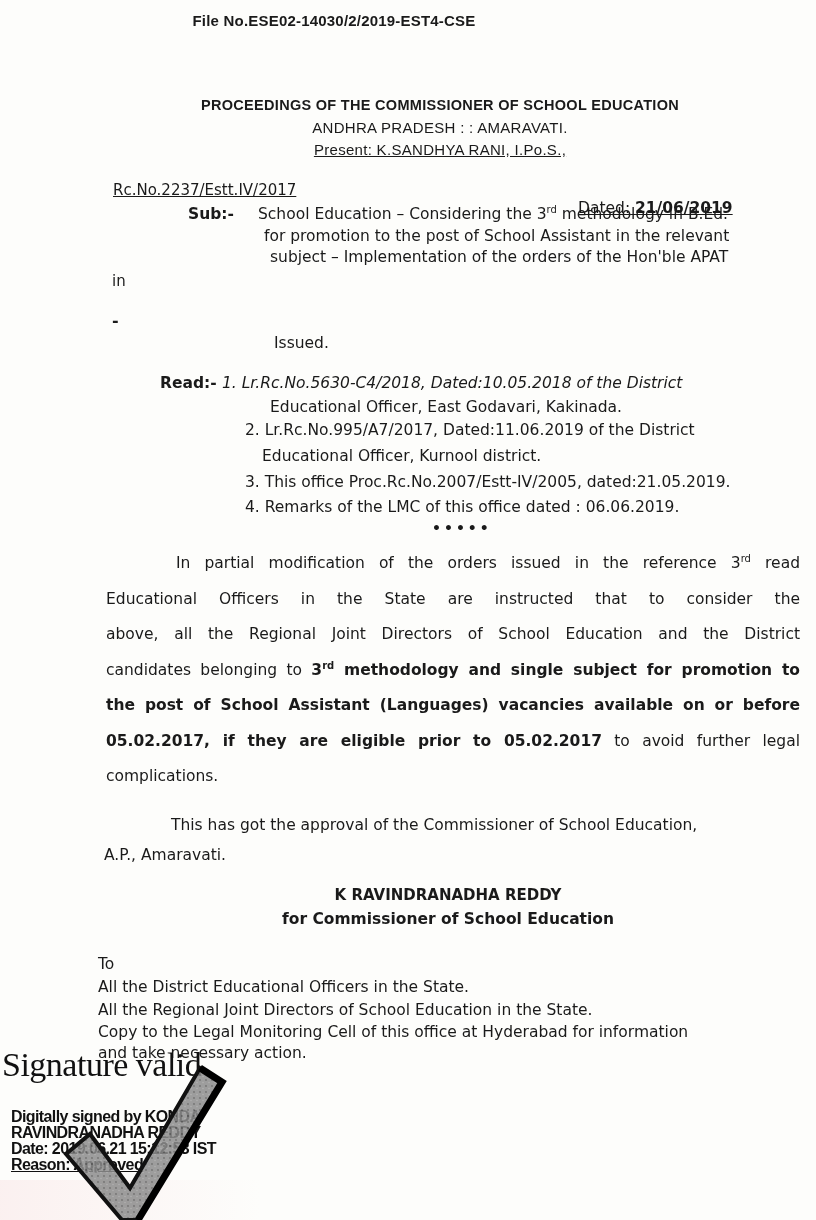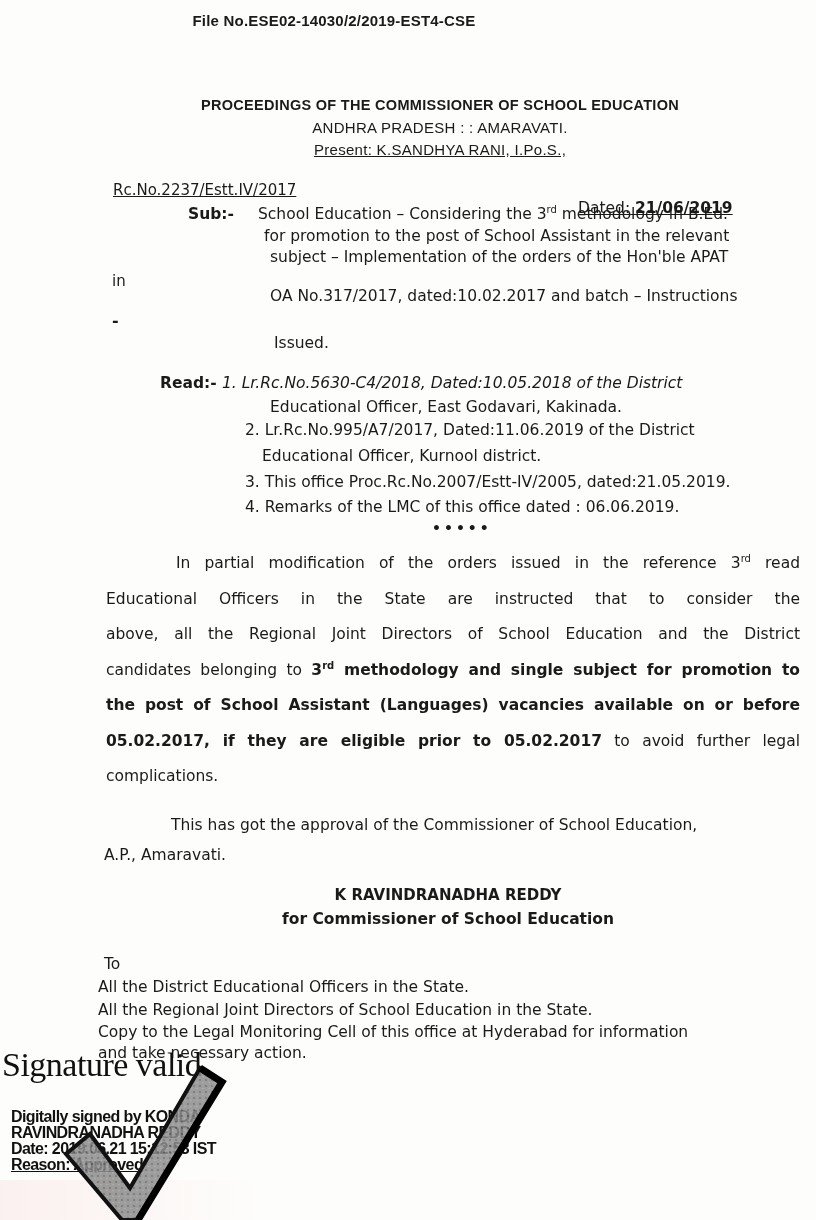--- a/index.html
+++ b/index.html
@@ -50,21 +50,21 @@
       text-align-last: justify;
     }
     .para-line { display: block; height: 35.5px; }
     .p1 { top: 546px; }
     .last-left { text-align-last: left; }
     sup { font-size: 10px; vertical-align: super; line-height: 0; }
     .approval1 { top: 816px; left: 171px; }
     .approval2 { top: 846px; left: 104px; }
     .sig-name { top: 886px; left: 0; width: 896px; text-align: center; font-weight: bold; font-size: 15px; }
     .sig-desig { top: 910px; left: 0; width: 896px; text-align: center; font-weight: bold; font-size: 15.5px; }
-    .to-lbl { top: 955px; left: 104px; text-align: right; }
+    .to-lbl { top: 955px; left: 98px; text-align: right; }
     .to1 { top: 978px; left: 98px; }
     .to2 { top: 1001px; left: 98px; }
     .to3 { top: 1023px; left: 98px; }
     .to4 { top: 1044px; left: 98px; }
     .sig-valid {
       top: 1046px; left: 2px;
       font-family: Liberation Serif, serif; font-size: 34px; color: #111;
       letter-spacing: -0.5px;
     }
     .sig-meta {
@@ -94,21 +94,20 @@
   <div class="abs dated">
     <span>Dated:</span>
     <b>21/06/2019</b>
   </div>
 
   <div class="abs body-txt sub-lbl">Sub:-</div>
   <div class="abs body-txt sub-l1">School Education – Considering the 3<sup>rd</sup> methodology in B.Ed.</div>
   <div class="abs body-txt sub-l2">for promotion to the post of School Assistant in the relevant</div>
   <div class="abs body-txt sub-l3">subject – Implementation of the orders of the Hon'ble APAT</div>
   <div class="abs in-mark">in</div>
-  <div class="abs body-txt sub-l4">OA No.317/2017, dated:10.02.2017 and batch – Instructions</div>
   <div class="abs dash-mark">-</div>
   <div class="abs body-txt sub-l5">Issued.</div>
 
   <div class="abs body-txt read-lbl">Read:-</div>
   <div class="abs body-txt r1a">1. Lr.Rc.No.5630-C4/2018, Dated:10.05.2018 of the District</div>
   <div class="abs body-txt r1b">Educational Officer, East Godavari, Kakinada.</div>
   <div class="abs body-txt r2a">2. Lr.Rc.No.995/A7/2017, Dated:11.06.2019 of the District</div>
   <div class="abs body-txt r2b">Educational Officer, Kurnool district.</div>
   <div class="abs body-txt r3">3. This office Proc.Rc.No.2007/Estt-IV/2005, dated:21.05.2019.</div>
   <div class="abs body-txt r4">4. Remarks of the LMC of this office dated : 06.06.2019.</div>

